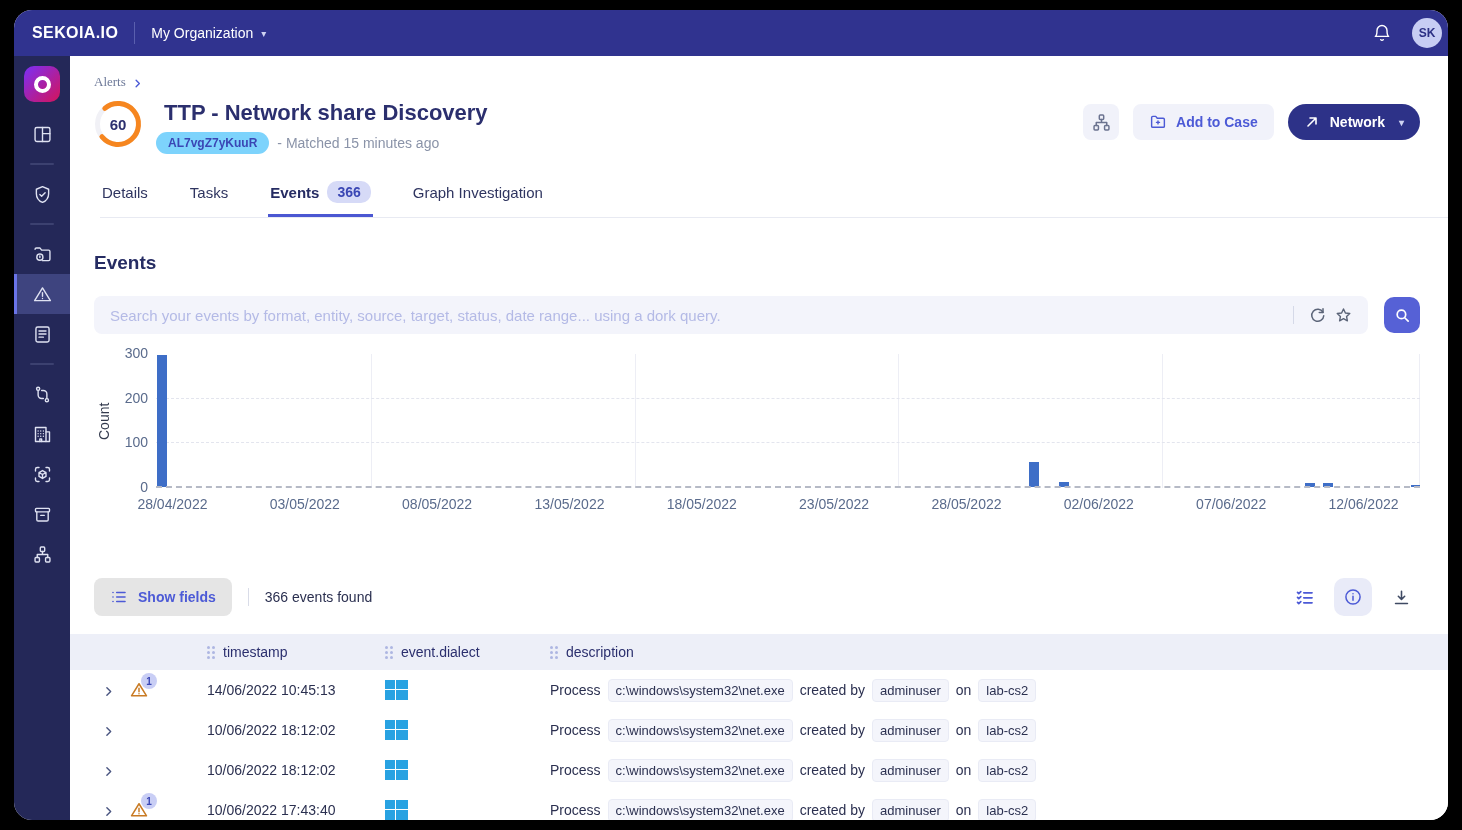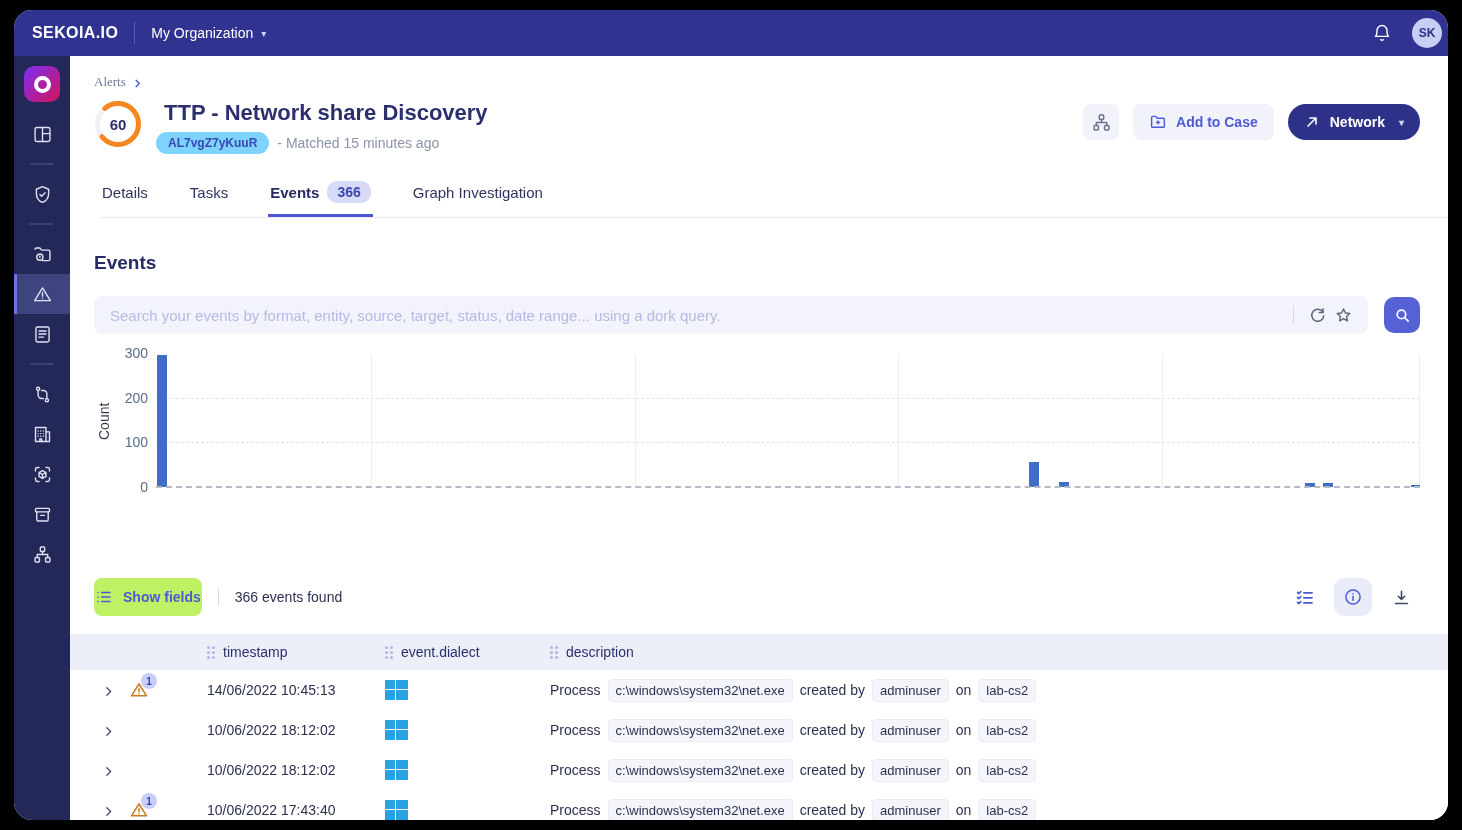--- a/index.html
+++ b/index.html
@@ -71,21 +71,21 @@
   .plot::after { content:''; position:absolute; left:0; right:0; bottom:0; border-bottom:2px dashed #b6bac6; }
   .hline { position:absolute; left:0; right:0; border-bottom:1px dashed #e3e5ee; }
   .vline { position:absolute; top:0; bottom:0; width:1px; background:#edeef5; }
   .bar { position:absolute; bottom:1px; width:10px; background:#3e6ec7; }
   .xstrip { grid-column:3; grid-row:2; position:relative; }
   .xtick { position:absolute; top:8px; transform:translateX(-50%); font-size:14px; color:#5a6b8c; white-space:nowrap; }
   .time-label { grid-column:3; grid-row:3; text-align:center; font-size:14px; color:#333a4d; padding-top:2px; }
 
   
   .fields-row { display:flex; align-items:center; margin-top:38px; gap:16px; }
-  .show-fields { height:38px; border-radius:8px; background:#bef264; border:none; color:#4c5ad6; font-weight:700; font-size:14px; display:flex; align-items:center; gap:10px; padding:0 1px; cursor:pointer; font-family:inherit; }
+  .show-fields { height:38px; border-radius:8px; background:#e5e5e5; border:none; color:#4c5ad6; font-weight:700; font-size:14px; display:flex; align-items:center; gap:10px; padding:0 16px; cursor:pointer; font-family:inherit; }
   .v-div { width:1px; height:18px; background:#d9dce8; }
   .found { font-size:14px; color:#2b3050; }
   .fields-right { margin-left:auto; display:flex; align-items:center; gap:10px; }
   .tool-btn { width:38px; height:38px; border:none; background:none; border-radius:10px; display:flex; align-items:center; justify-content:center; color:#4c5ad6; cursor:pointer; }
   .tool-btn.active-bg { background:#e9ebf8; }
   .tool-btn.gray { color:#3f4a63; }
 
   
   .etable { margin:18px -28px 0 -24px; }
   .thead { display:grid; grid-template-columns:137px 178px 165px 1fr; height:36px; background:#edeff8; align-items:center; font-size:14px; color:#2b2f6e; }
@@ -311,20 +311,32 @@
             <div class="vline" style="left: calc(100% - 1px);"></div>
             <div class="hline" style="bottom: 33.3333%;"></div>
             <div class="hline" style="bottom: 66.6667%;"></div>
             <div class="bar" title="28/04/2022: 295" style="left: calc(0.5% - 5px); height: 98.3333%; background: rgb(62, 110, 199);"></div>
             <div class="bar" title="31/05/2022: 55" style="left: calc(69.5% - 5px); height: 18.3333%; background: rgb(62, 110, 199);"></div>
             <div class="bar" title="01/06/2022: 12" style="left: calc(71.8% - 5px); height: 4%; background: rgb(62, 110, 199);"></div>
             <div class="bar" title="10/06/2022: 8" style="left: calc(91.3% - 5px); height: 2.66667%; background: rgb(62, 110, 199);"></div>
             <div class="bar" title="11/06/2022: 8" style="left: calc(92.7% - 5px); height: 2.66667%; background: rgb(62, 110, 199);"></div>
             <div class="bar" title="14/06/2022: 5" style="left: calc(99.7% - 5px); height: 1.66667%; background: rgb(62, 110, 199);"></div>
           </div>
+        <div class="xstrip">
+            <div class="xtick" style="left: 1.3%;">28/04/2022</div>
+            <div class="xtick" style="left: 11.77%;">03/05/2022</div>
+            <div class="xtick" style="left: 22.24%;">08/05/2022</div>
+            <div class="xtick" style="left: 32.71%;">13/05/2022</div>
+            <div class="xtick" style="left: 43.18%;">18/05/2022</div>
+            <div class="xtick" style="left: 53.65%;">23/05/2022</div>
+            <div class="xtick" style="left: 64.12%;">28/05/2022</div>
+            <div class="xtick" style="left: 74.59%;">02/06/2022</div>
+            <div class="xtick" style="left: 85.06%;">07/06/2022</div>
+            <div class="xtick" style="left: 95.53%;">12/06/2022</div>
+          </div>
       </div>
 
       <div class="fields-row">
         <button class="show-fields">
           <span class="ic" style="width:18px;height:18px"><svg viewBox="0 0 24 24" fill="none" stroke="currentColor" stroke-width="2.2" stroke-linecap="round">
                 <path d="M4 6h.01M4 12h.01M4 18h.01M9 6h11M9 12h11M9 18h11"></path>
               </svg></span>
           <span>Show fields</span>
         </button>
         <span class="v-div"></span>

